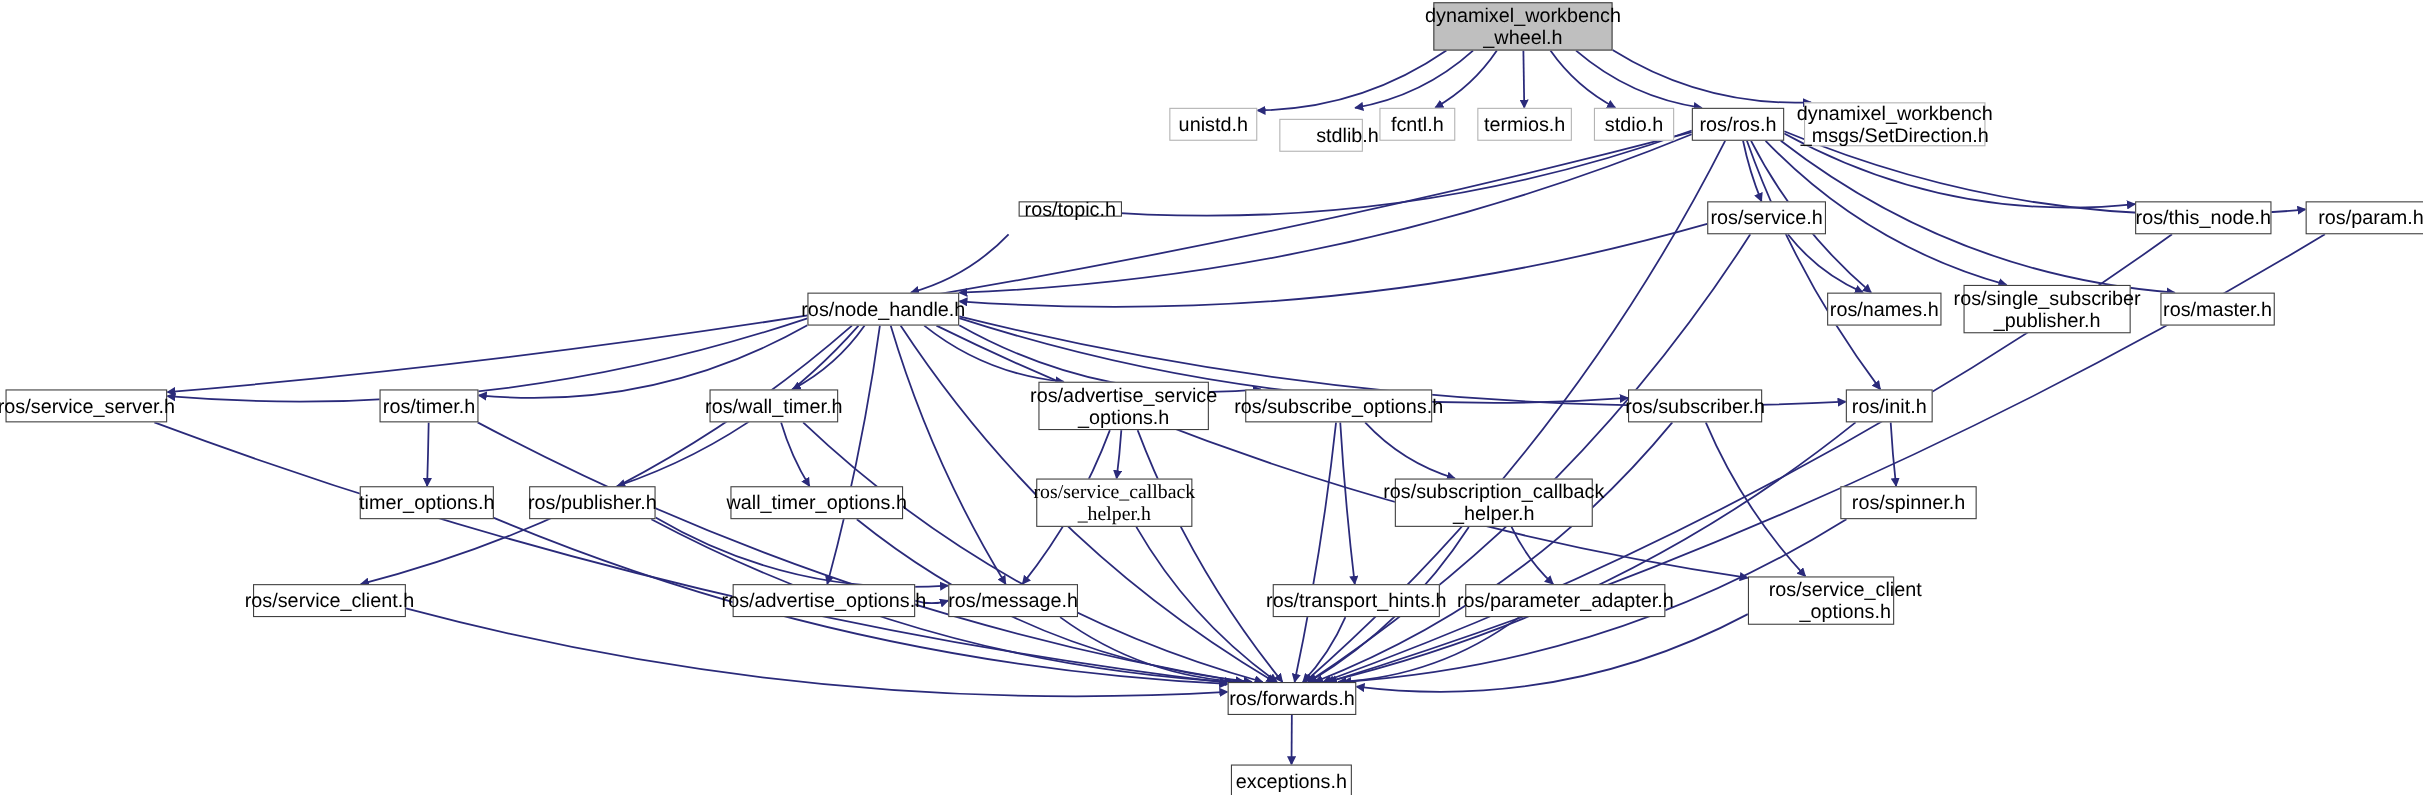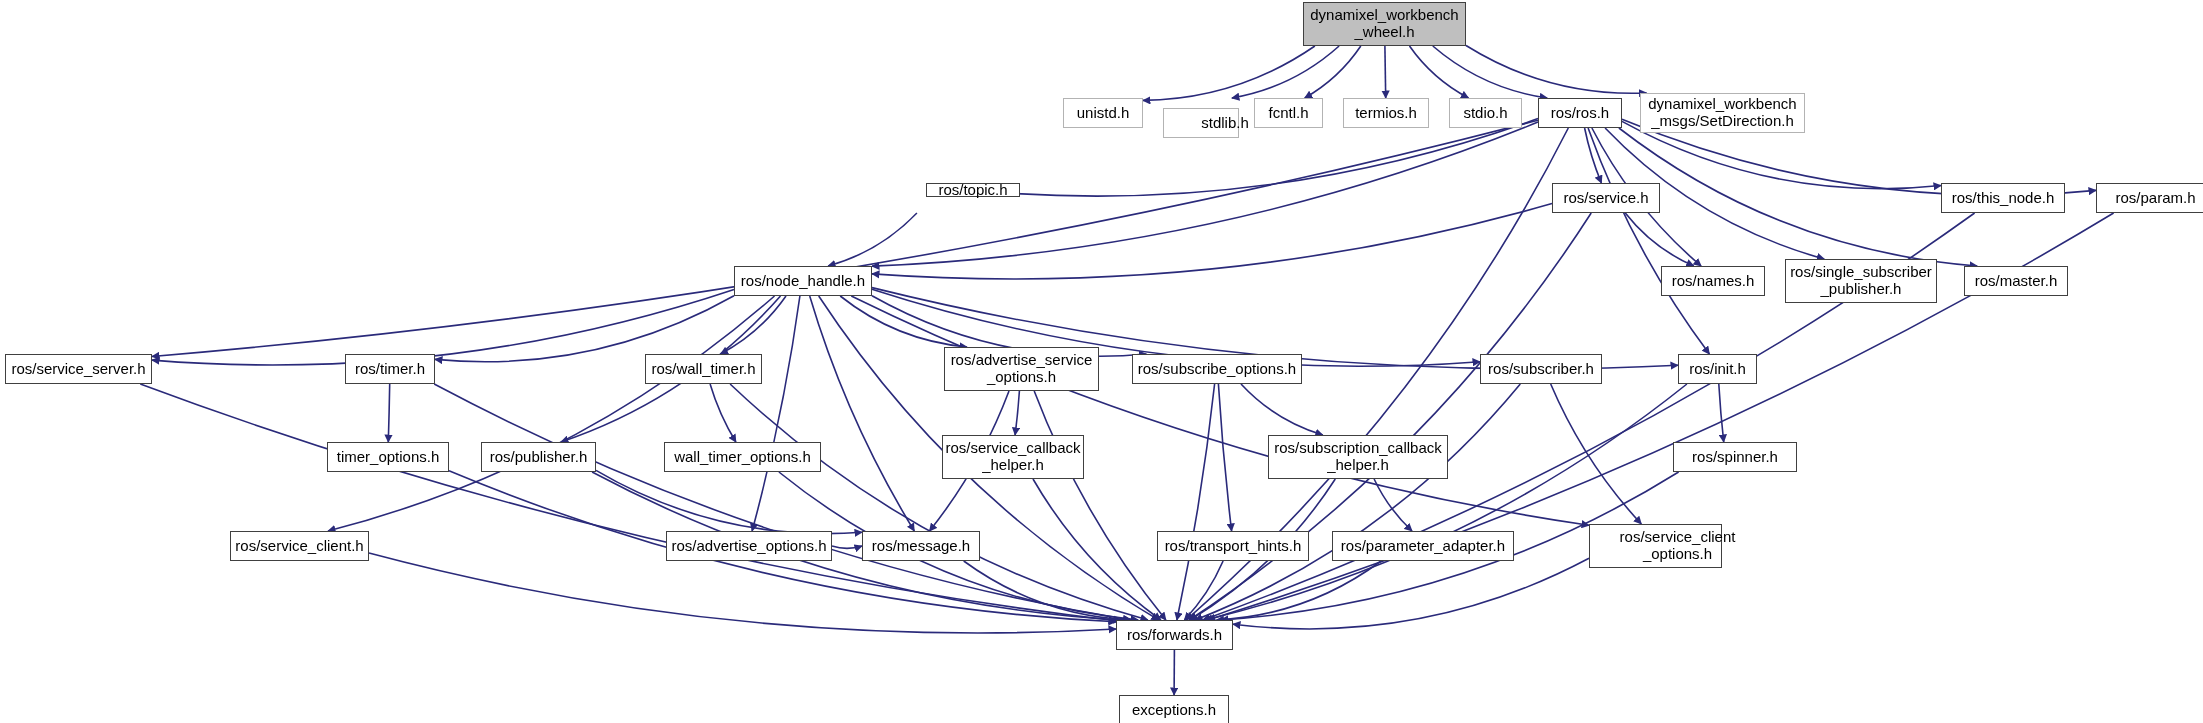--- a/index.html
+++ b/index.html
@@ -24,21 +24,21 @@
     pointer-events: none;
   }
   .node {
     position: absolute;
     box-sizing: border-box;
     display: flex;
     align-items: center;
     justify-content: center;
     text-align: center;
     color: #000000;
-    font-size: 15px;
+    font-size: 18px;
     line-height: 1.12;
     background: #ffffff;
     border: 1px solid #808080;
     white-space: pre-line;
     z-index: 5;
   }
   .node.dark {
     border: 1px solid #404040;
   }
   .node.root {
@@ -153,21 +153,21 @@
       <div class="node dark" style="left: 345px; top: 354px; width: 90px; height: 30px;">ros/timer.h</div>
       <div class="node dark" style="left: 645px; top: 354px; width: 117px; height: 30px;">ros/wall_timer.h</div>
       <div class="node dark" style="left: 944px; top: 347px; width: 155px; height: 44px;">ros/advertise_service
 _options.h</div>
       <div class="node dark" style="left: 1132px; top: 354px; width: 170px; height: 30px;">ros/subscribe_options.h</div>
       <div class="node dark" style="left: 1480px; top: 354px; width: 122px; height: 30px;">ros/subscriber.h</div>
       <div class="node dark" style="left: 1678px; top: 354px; width: 79px; height: 30px;">ros/init.h</div>
       <div class="node dark" style="left: 327px; top: 442px; width: 122px; height: 30px;">timer_options.h</div>
       <div class="node dark" style="left: 481px; top: 442px; width: 115px; height: 30px;">ros/publisher.h</div>
       <div class="node dark" style="left: 664px; top: 442px; width: 157px; height: 30px;">wall_timer_options.h</div>
-      <div class="node dark" style="left: 942px; top: 435px; width: 142px; height: 44px;">ros/service_callback
+      <div class="node dark" style="left: 942px; top: 435px; width: 142px; height: 44px; font-family: Liberation Serif, serif;">ros/service_callback
 _helper.h</div>
       <div class="node dark" style="left: 1268px; top: 435px; width: 180px; height: 44px;">ros/subscription_callback
 _helper.h</div>
       <div class="node dark" style="left: 1673px; top: 442px; width: 124px; height: 30px;">ros/spinner.h</div>
       <div class="node dark" style="left: 230px; top: 531px; width: 139px; height: 30px;">ros/service_client.h</div>
       <div class="node dark" style="left: 666px; top: 531px; width: 166px; height: 30px;">ros/advertise_options.h</div>
       <div class="node dark" style="left: 862px; top: 531px; width: 118px; height: 30px;">ros/message.h</div>
       <div class="node dark" style="left: 1157px; top: 531px; width: 152px; height: 30px;">ros/transport_hints.h</div>
       <div class="node dark" style="left: 1332px; top: 531px; width: 182px; height: 30px;">ros/parameter_adapter.h</div>
       <div class="node dark" style="left: 1589px; top: 524px; width: 133px; height: 44px; padding-left: 44px;">ros/service_client

